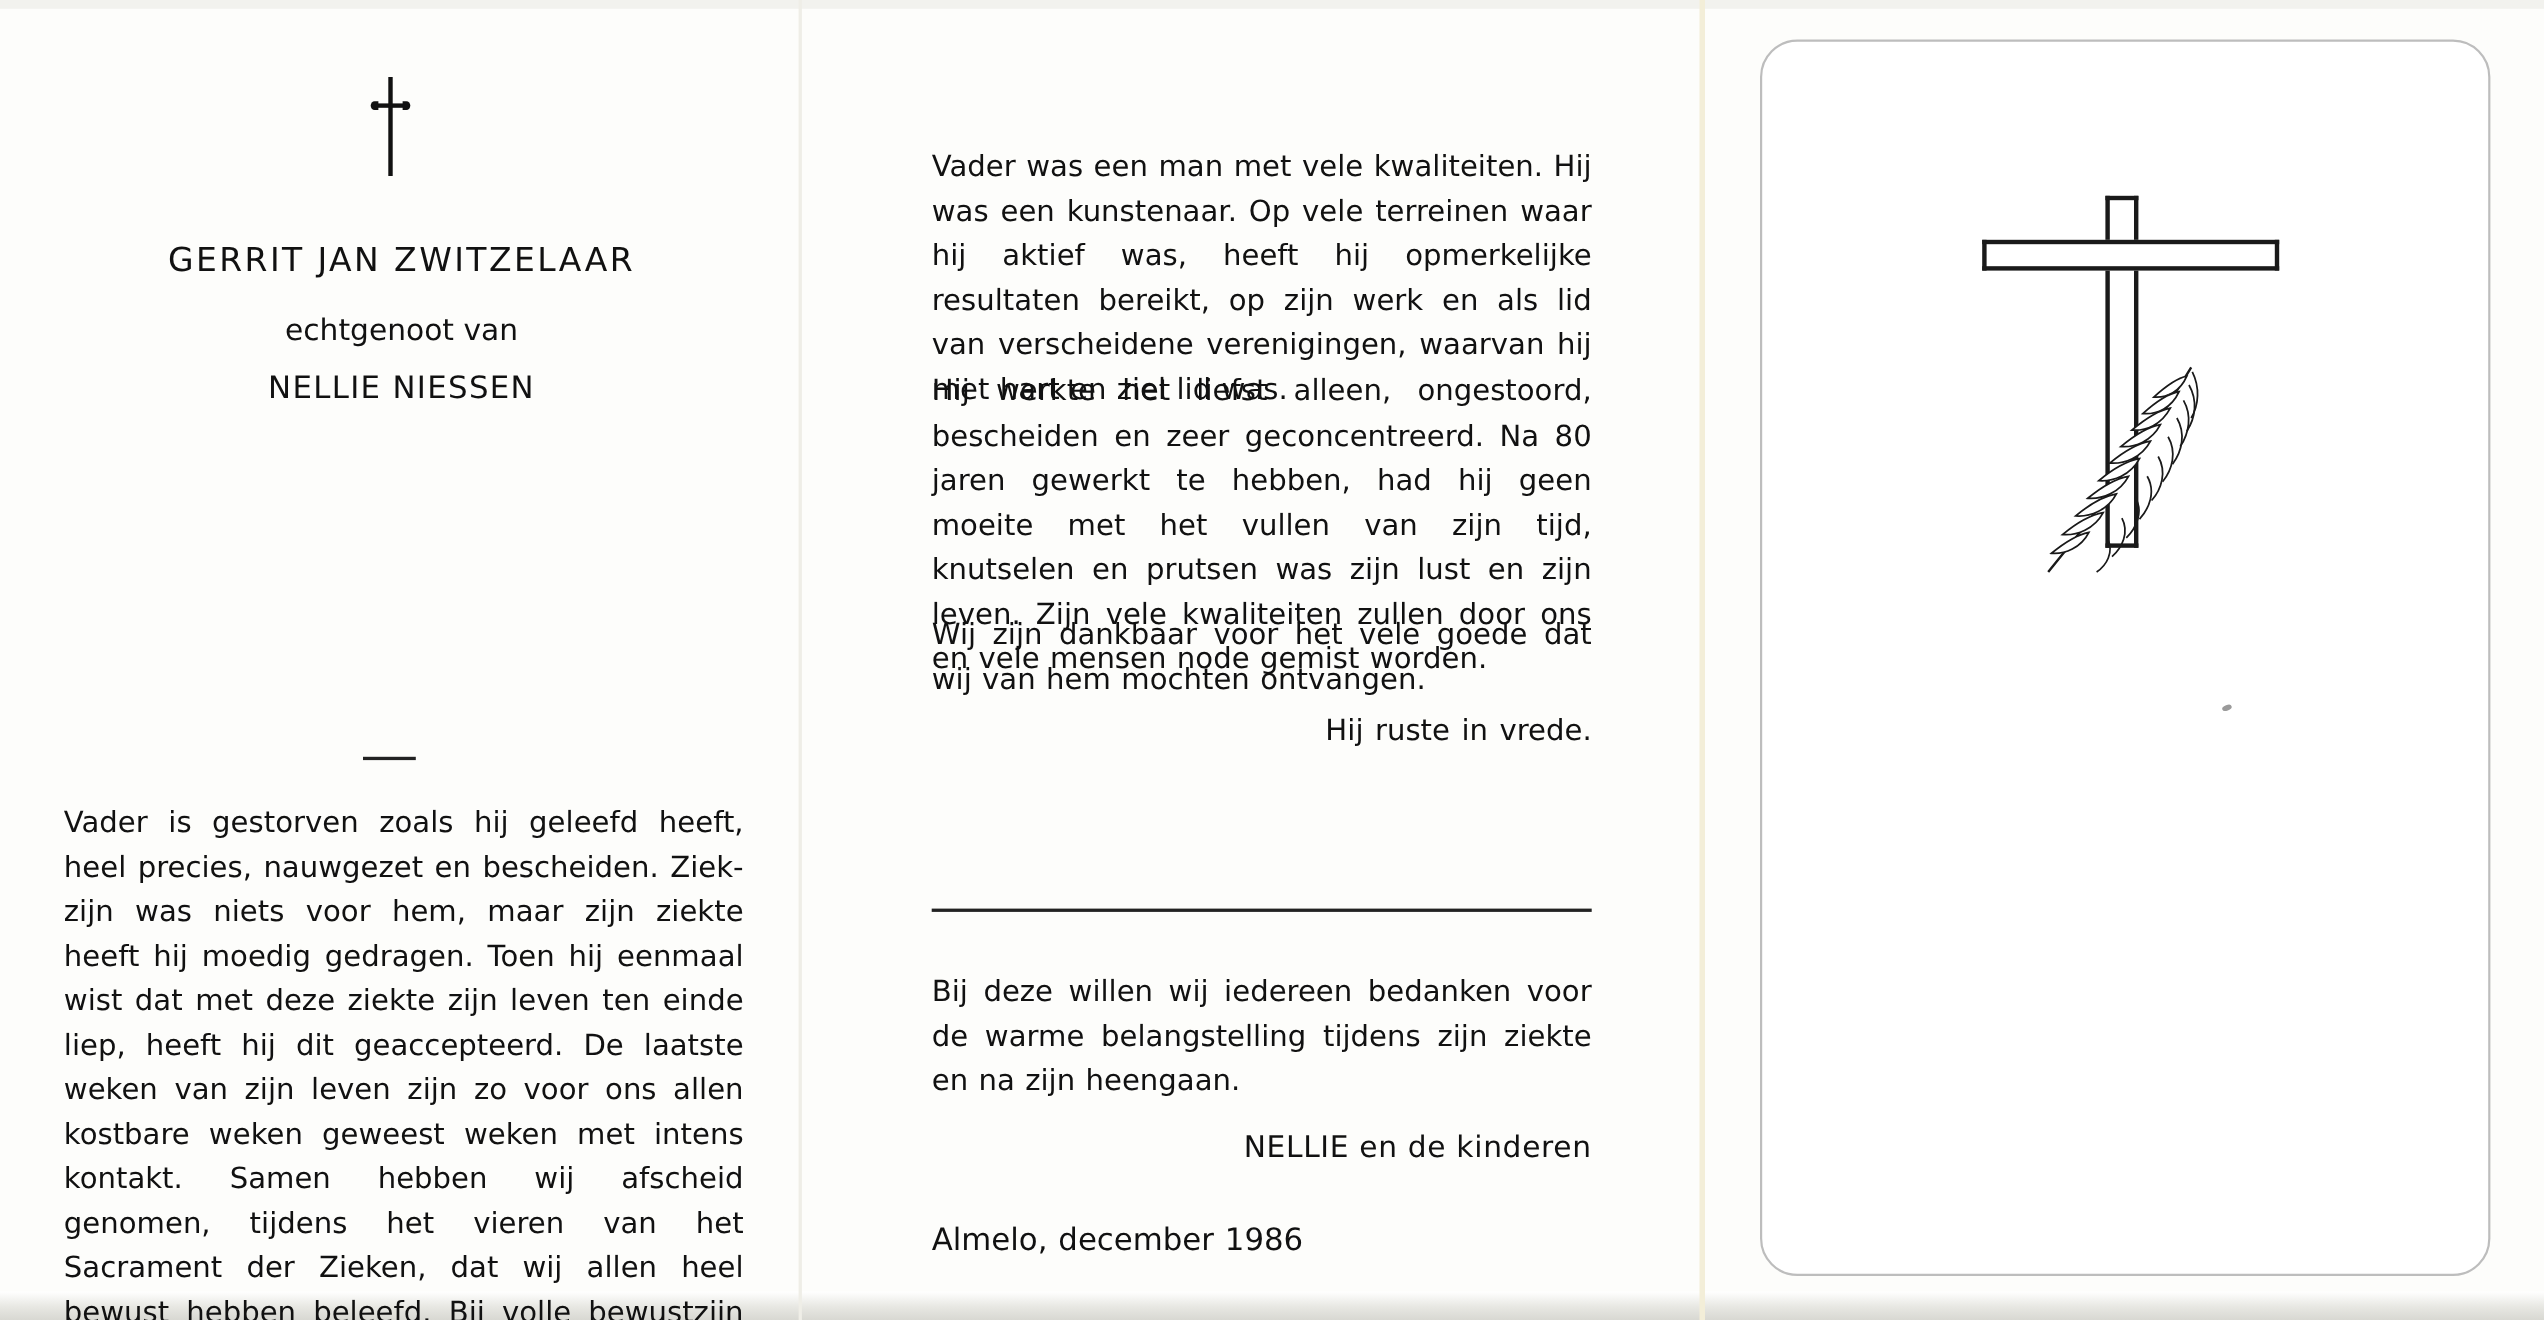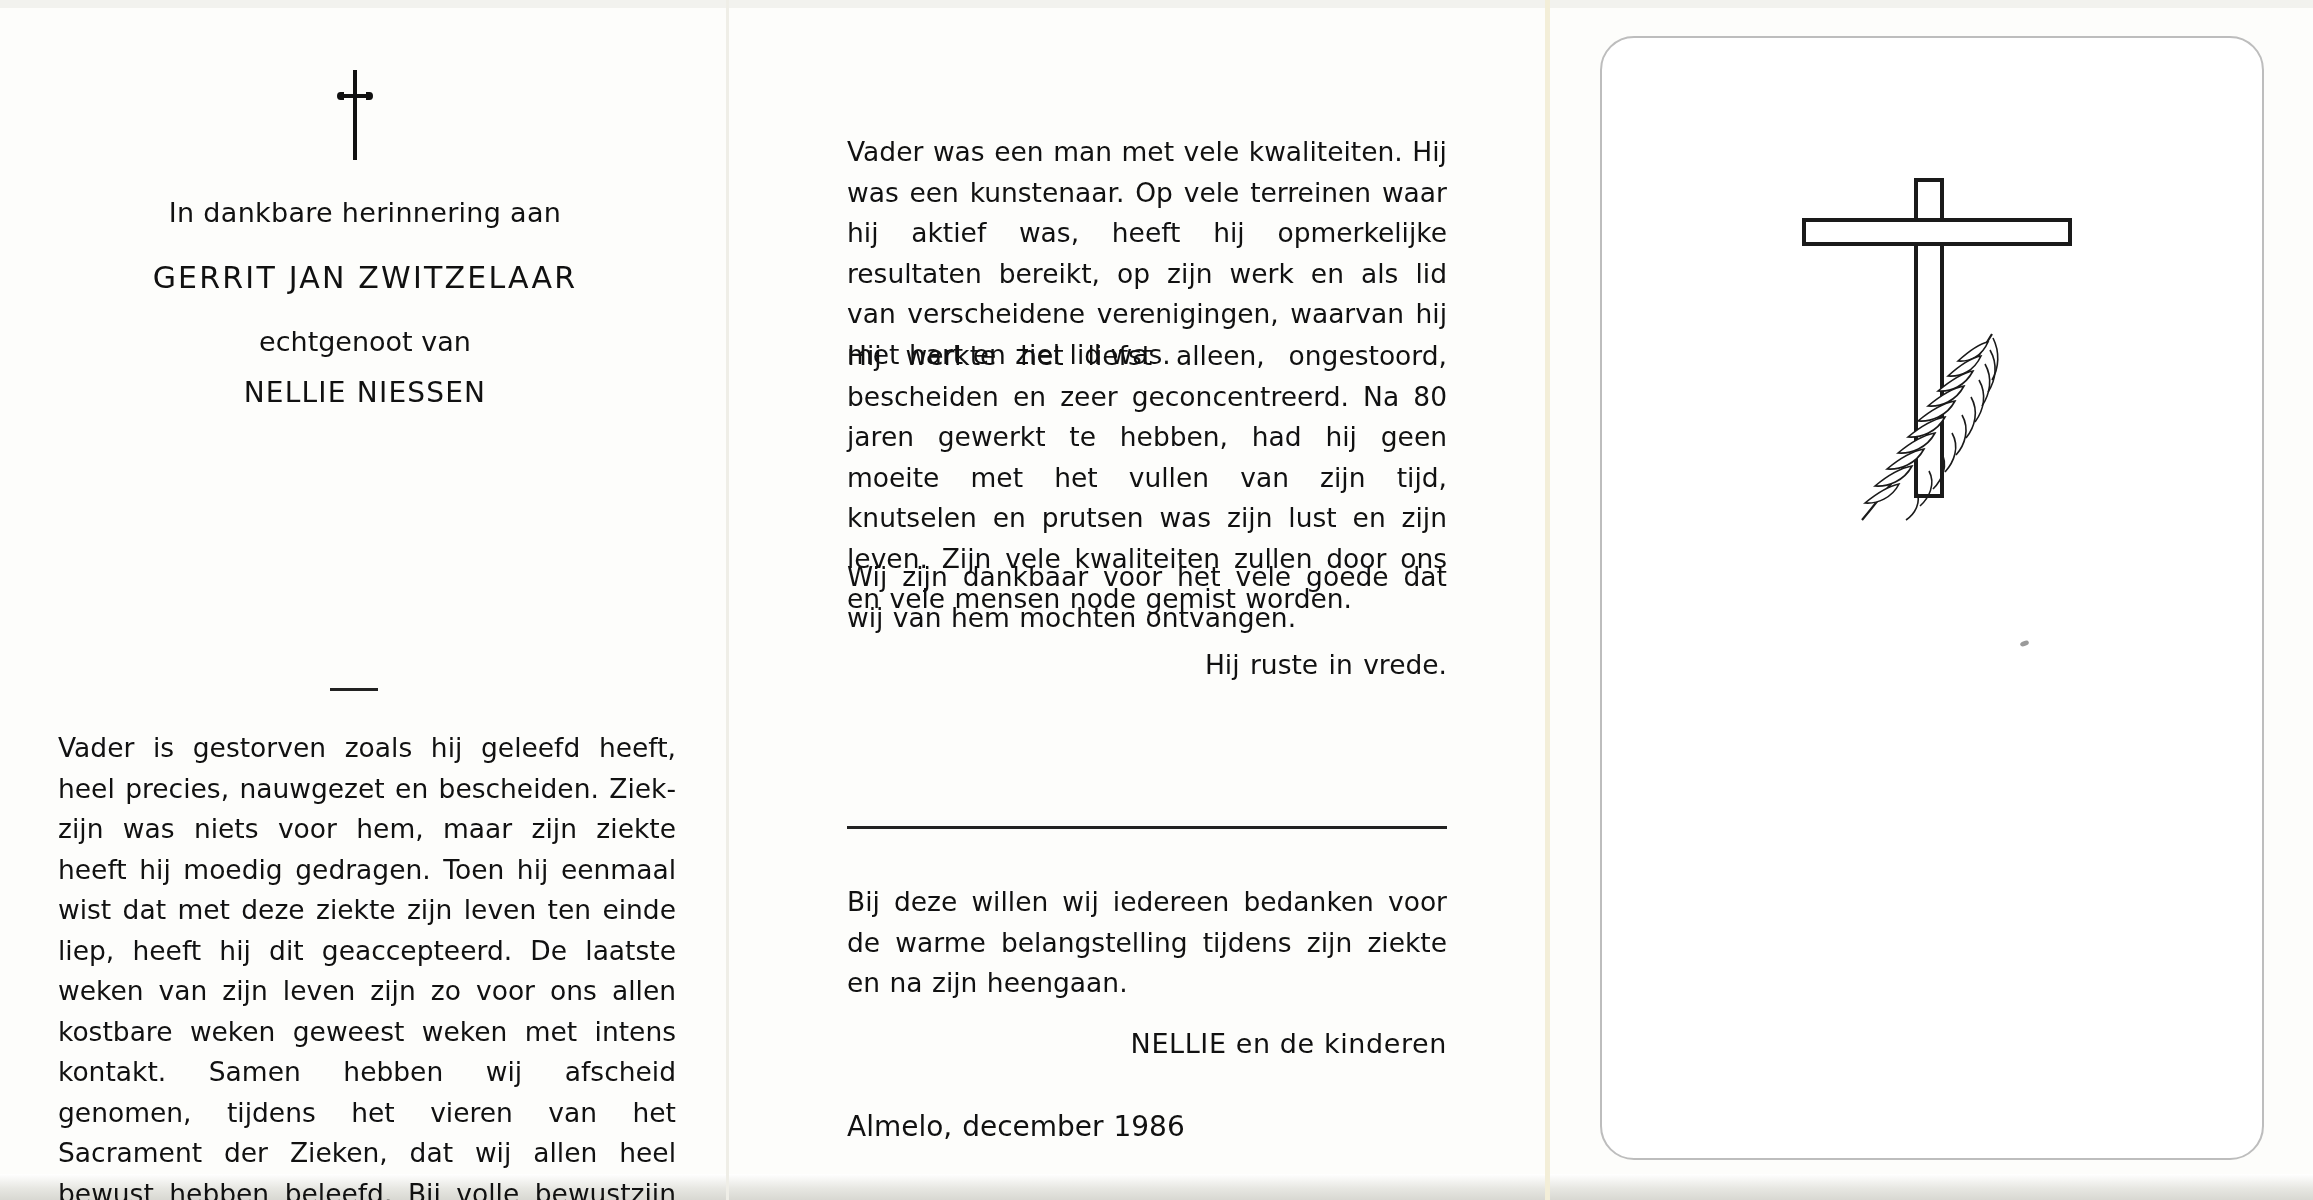--- a/index.html
+++ b/index.html
@@ -278,21 +278,20 @@
   <div class="panel panel-left">
 
     <div class="cross-small">
       <div class="h"></div>
       <div class="dot-l"></div>
       <div class="dot-r"></div>
       <div class="v"></div>
     </div>
 
     <div class="left-head">
-      <div class="intro">In dankbare herinnering aan</div>
       <div class="name">GERRIT JAN ZWITZELAAR</div>
       <div class="spouse-label">echtgenoot van</div>
       <div class="spouse-name">NELLIE NIESSEN</div>
     </div>
 
 
     <div class="divider-short"></div>
 
     <div class="left-body">Vader is gestorven zoals hij geleefd heeft, heel precies, nauwgezet en bescheiden. Ziek-zijn was niets voor hem, maar zijn ziekte heeft hij moedig gedragen. Toen hij eenmaal wist dat met deze ziekte zijn leven ten einde liep, heeft hij dit geaccepteerd. De laatste weken van zijn leven zijn zo voor ons allen kostbare weken geweest weken met intens kontakt. Samen hebben wij afscheid genomen, tijdens het vieren van het Sacrament der Zieken, dat wij allen heel bewust hebben beleefd. Bij volle bewustzijn heeft hij zijn levenswerk overgedragen aan moeder en de kinderen.</div>
   </div>

